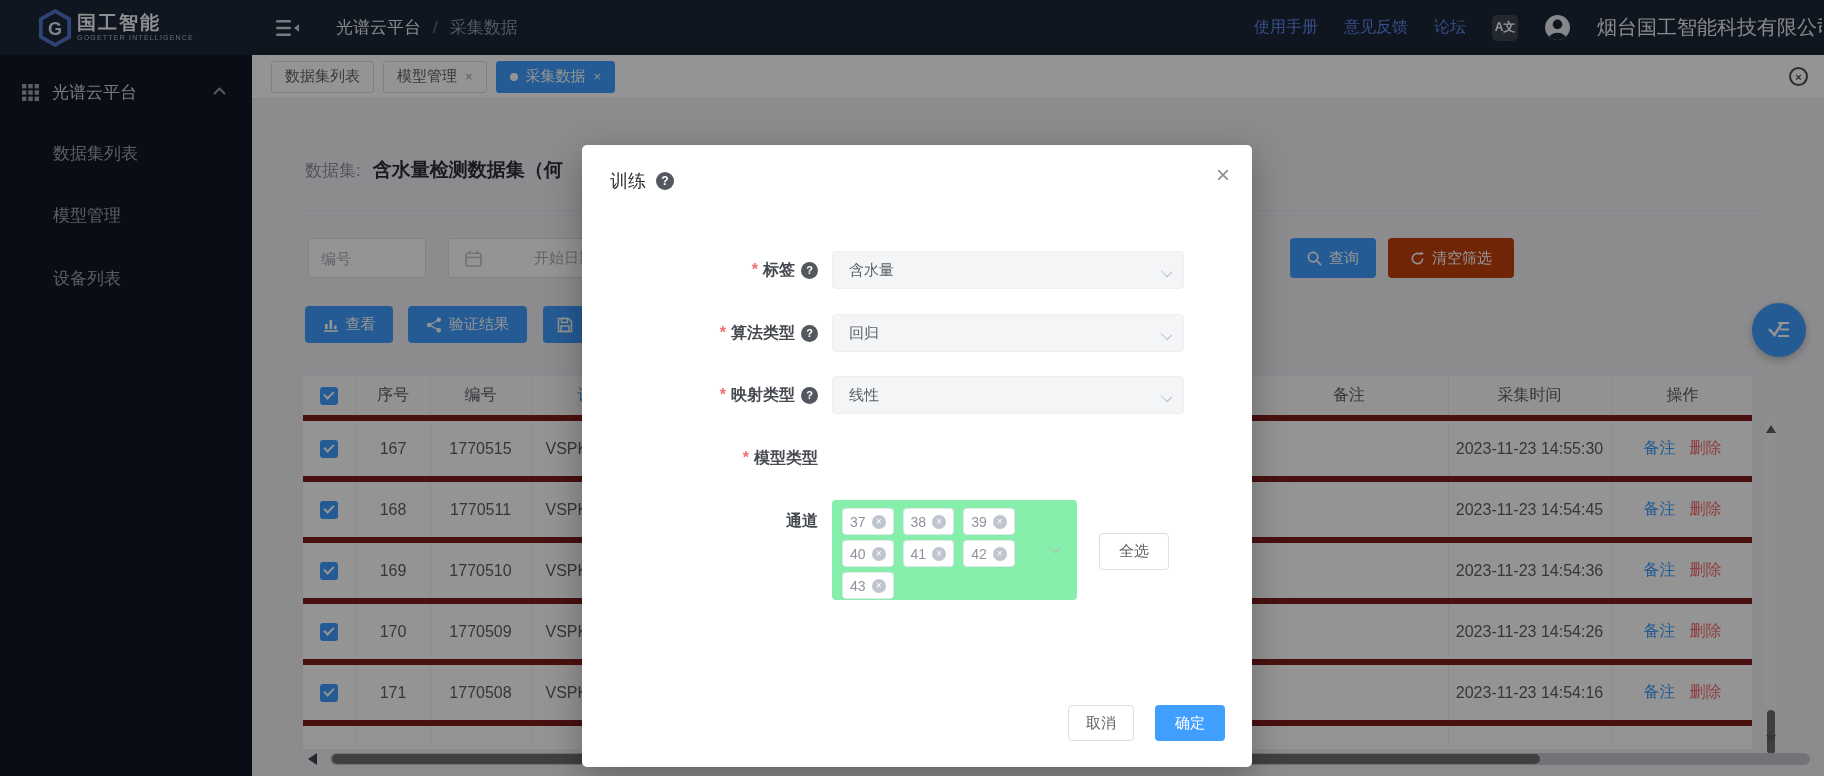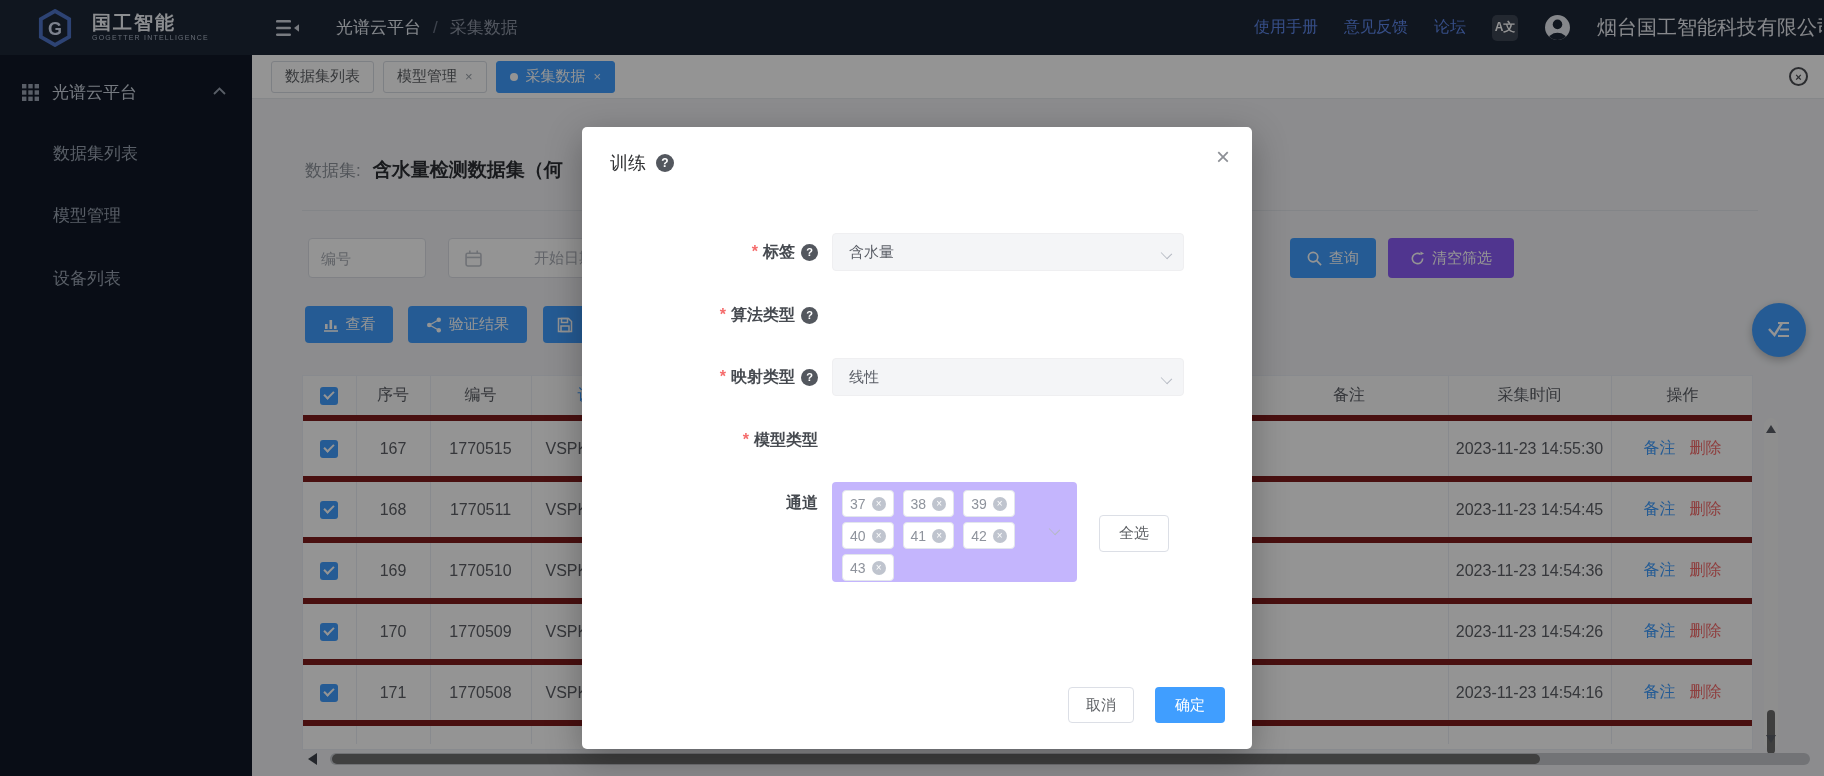--- a/index.html
+++ b/index.html
@@ -3,21 +3,21 @@
 <meta charset="utf-8">
 <style>
   * { margin:0; padding:0; box-sizing:border-box; }
   html,body { width:1824px; height:776px; overflow:hidden; }
   body { font-family:"Liberation Sans","DejaVu Sans",sans-serif; }
   .screen { position:relative; width:1824px; height:776px; background:#f1f2f5; overflow:hidden; }
 
   
   .header { position:absolute; left:0; top:0; width:1824px; height:55px; background:#1d2736; display:flex; align-items:center; z-index:10; }
   .logo-block { width:252px; height:55px; display:flex; align-items:center; padding-left:38px; }
-  .logo-text { margin-left:20px; }
+  .logo-text { margin-left:5px; }
   .logo-title { color:#f2f5fa; font-size:19px; font-weight:bold; letter-spacing:2px; line-height:20px; }
   .logo-sub { color:#aeb8c9; font-size:7px; letter-spacing:1.2px; line-height:9px; }
   .collapse { margin-left:24px; cursor:pointer; display:flex; align-items:center; }
   .breadcrumb { margin-left:36px; font-size:17px; display:flex; align-items:center; gap:12px; }
   .bc-cur { color:#e3e8f0; }
   .bc-sep { color:#6b7486; }
   .bc-page { color:#8d95a4; }
   .header-right { margin-left:auto; display:flex; align-items:center; gap:26px; padding-right:2px; }
   .hlink { color:#5d86e8; font-size:16px; cursor:pointer; white-space:nowrap; }
   .lang-badge { width:26px; height:26px; background:#3d4554; border-radius:5px; color:#fff; font-size:12px; font-weight:bold; display:flex; align-items:center; justify-content:center; cursor:pointer; }
@@ -49,21 +49,21 @@
 
   .inp { position:absolute; height:40px; background:#fff; border:1px solid #dcdfe6; border-radius:4px; font-size:15px; color:#5f6266; }
   .inp::placeholder { color:#a9adb5; }
   .inp-id { left:56px; top:183px; width:118px; padding:0 12px; }
   .date-wrap { position:absolute; left:196px; top:183px; width:400px; height:40px; background:#fff; border:1px solid #dcdfe6; border-radius:4px; }
   .date-ph { position:absolute; left:85px; top:10px; font-size:15px; color:#a9adb5; white-space:nowrap; }
   .cal-icon { position:absolute; left:16px; top:11px; }
 
   .btn { position:absolute; border:none; border-radius:4px; font-size:15px; display:flex; align-items:center; justify-content:center; gap:7px; cursor:pointer; font-family:inherit; }
   .btn-blue { background:#409eff; color:#fff; }
-  .btn-red { background:#8b5cf6; color:#fff; }
+  .btn-red { background:#c2410c; color:#fff; }
   .btn-query { left:1038px; top:183px; width:86px; height:40px; }
   .btn-clear { left:1136px; top:183px; width:126px; height:40px; }
   .btn-view { left:53px; top:251px; width:88px; height:37px; }
   .btn-verify { left:156px; top:251px; width:119px; height:37px; }
   .btn-save { left:291px; top:251px; width:120px; height:37px; justify-content:flex-start; padding-left:14px; }
   .fab { position:absolute; left:1500px; top:248px; width:54px; height:54px; border-radius:50%; background:#409eff; display:flex; align-items:center; justify-content:center; cursor:pointer; box-shadow:0 3px 8px rgba(0,0,0,.25); }
 
   
   .table-wrap { position:absolute; left:50px; top:320px; width:1451px; height:375px; overflow:hidden; background:#fff; border:1px solid #ebeef5; }
   table { border-collapse:collapse; table-layout:fixed; width:1451px; }
@@ -83,35 +83,35 @@
   .vs-up { position:absolute; left:2px; top:7px; width:0; height:0; border-left:5px solid transparent; border-right:5px solid transparent; border-bottom:8px solid #5a5e66; }
   .vs-down { position:absolute; left:2px; bottom:7px; width:0; height:0; border-left:5px solid transparent; border-right:5px solid transparent; border-top:8px solid #5a5e66; }
   .vs-thumb { position:absolute; left:3px; top:292px; width:8px; height:44px; background:#6b6b6b; border-radius:4px; }
   .hscroll { position:absolute; left:56px; top:697px; width:1502px; height:14px; }
   .hs-left { position:absolute; left:0; top:1px; width:0; height:0; border-top:6px solid transparent; border-bottom:6px solid transparent; border-right:9px solid #3f434a; }
   .hs-track { position:absolute; left:22px; top:1px; width:1480px; height:12px; background:#c4c7cc; border-radius:6px; }
   .hs-thumb { position:absolute; left:2px; top:1px; width:1208px; height:10px; background:#6e6e6e; border-radius:5px; }
 
   
   .mask { position:absolute; inset:0; background:rgba(0,0,0,0.42); z-index:50; }
-  .modal { position:absolute; left:582px; top:127px; width:670px; height:622px; background:#fff; border-radius:5px; box-shadow:0 10px 36px rgba(0,0,0,.3); z-index:60; }
+  .modal { position:absolute; left:582px; top:145px; width:670px; height:622px; background:#fff; border-radius:5px; box-shadow:0 10px 36px rgba(0,0,0,.3); z-index:60; }
   .m-title-row { position:absolute; left:28px; top:24px; display:flex; align-items:center; gap:10px; }
   .m-title { font-size:18px; color:#303133; }
   .q-icon { width:18px; height:18px; border-radius:50%; background:#53575e; color:#fff; font-size:12px; font-weight:bold; display:flex; align-items:center; justify-content:center; }
   .q-sm { width:17px; height:17px; font-size:11px; margin-left:6px; }
   .m-close { position:absolute; right:22px; top:18px; font-size:24px; color:#8d9096; cursor:pointer; line-height:24px; }
   .f-label { position:absolute; left:36px; width:200px; text-align:right; font-size:16px; font-weight:bold; color:#464a50; display:flex; justify-content:flex-end; align-items:center; }
   .req { color:#f56c6c; margin-right:5px; font-weight:bold; }
   .f-select { position:absolute; left:250px; width:352px; height:38px; background:#f4f5f7; border:1px solid #efeff1; border-radius:4px; font-size:15px; color:#5a5e66; display:flex; align-items:center; padding-left:16px; cursor:pointer; }
   .chev-d { position:absolute; right:12px; top:15px; width:9px; height:9px; }
   .chev-d::before { content:""; position:absolute; left:0; top:0; width:8px; height:8px; border-right:1.6px solid #b4b9c2; border-bottom:1.6px solid #b4b9c2; transform:rotate(45deg) scale(1,0.8); }
   .row-0 { top:106px; } .row-1 { top:169px; } .row-2 { top:231px; } .row-3 { top:294px; }
   .lab-0 { top:106px; height:38px; } .lab-1 { top:169px; height:38px; } .lab-2 { top:231px; height:38px; } .lab-3 { top:294px; height:38px; }
   .lab-ch { top:363px; height:27px; }
-  .ch-box { position:absolute; left:250px; top:355px; width:245px; height:100px; background:#c4b5fd; border-radius:4px; padding:8px 10px; display:flex; flex-wrap:wrap; gap:5px 9px; align-content:flex-start; cursor:pointer; }
+  .ch-box { position:absolute; left:250px; top:355px; width:245px; height:100px; background:#86efac; border-radius:4px; padding:8px 10px; display:flex; flex-wrap:wrap; gap:5px 9px; align-content:flex-start; cursor:pointer; }
   .ch-chev { position:absolute; left:468px; top:398px; width:9px; height:9px; }
   .ch-chev::before { content:""; position:absolute; width:8px; height:8px; border-right:1.6px solid #b4b9c2; border-bottom:1.6px solid #b4b9c2; transform:rotate(45deg) scale(1,0.8); }
   .tag { height:27px; background:#fff; border:1px solid #e2e6ec; border-radius:4px; display:flex; align-items:center; padding:0 7px; font-size:14px; color:#8e939c; gap:6px; }
   .tag-x { width:14px; height:14px; border-radius:50%; background:#bfc4ce; color:#fff; font-size:10px; display:flex; align-items:center; justify-content:center; cursor:pointer; }
   .btn-selall { position:absolute; left:517px; top:388px; width:70px; height:37px; background:#fff; border:1px solid #dcdfe6; border-radius:4px; font-size:15px; color:#5f6266; }
   .adv-row { position:absolute; left:0; top:485px; width:670px; display:flex; align-items:center; justify-content:center; gap:8px; cursor:pointer; }
   .adv-tri { width:0; height:0; border-left:6px solid transparent; border-right:6px solid transparent; border-top:8px solid #409eff; }
   .adv-text { color:#409eff; font-size:16px; }
   .m-cancel { left:486px; top:560px; width:66px; height:36px; background:#fff; border:1px solid #dcdfe6; color:#5f6266; }
   .m-ok { left:573px; top:560px; width:70px; height:36px; }
@@ -392,20 +392,24 @@
     <div class="f-select row-0">
       <span>含水量</span>
       <span class="chev-d"></span>
     </div>
 
     <div class="f-label lab-1">
       <span class="req">*</span>
       <span>算法类型</span>
       <span class="q-icon q-sm">?</span>
     </div>
+    <div class="f-select row-1">
+      <span>回归</span>
+      <span class="chev-d"></span>
+    </div>
 
     <div class="f-label lab-2">
       <span class="req">*</span>
       <span>映射类型</span>
       <span class="q-icon q-sm">?</span>
     </div>
     <div class="f-select row-2">
       <span>线性</span>
       <span class="chev-d"></span>
     </div>

